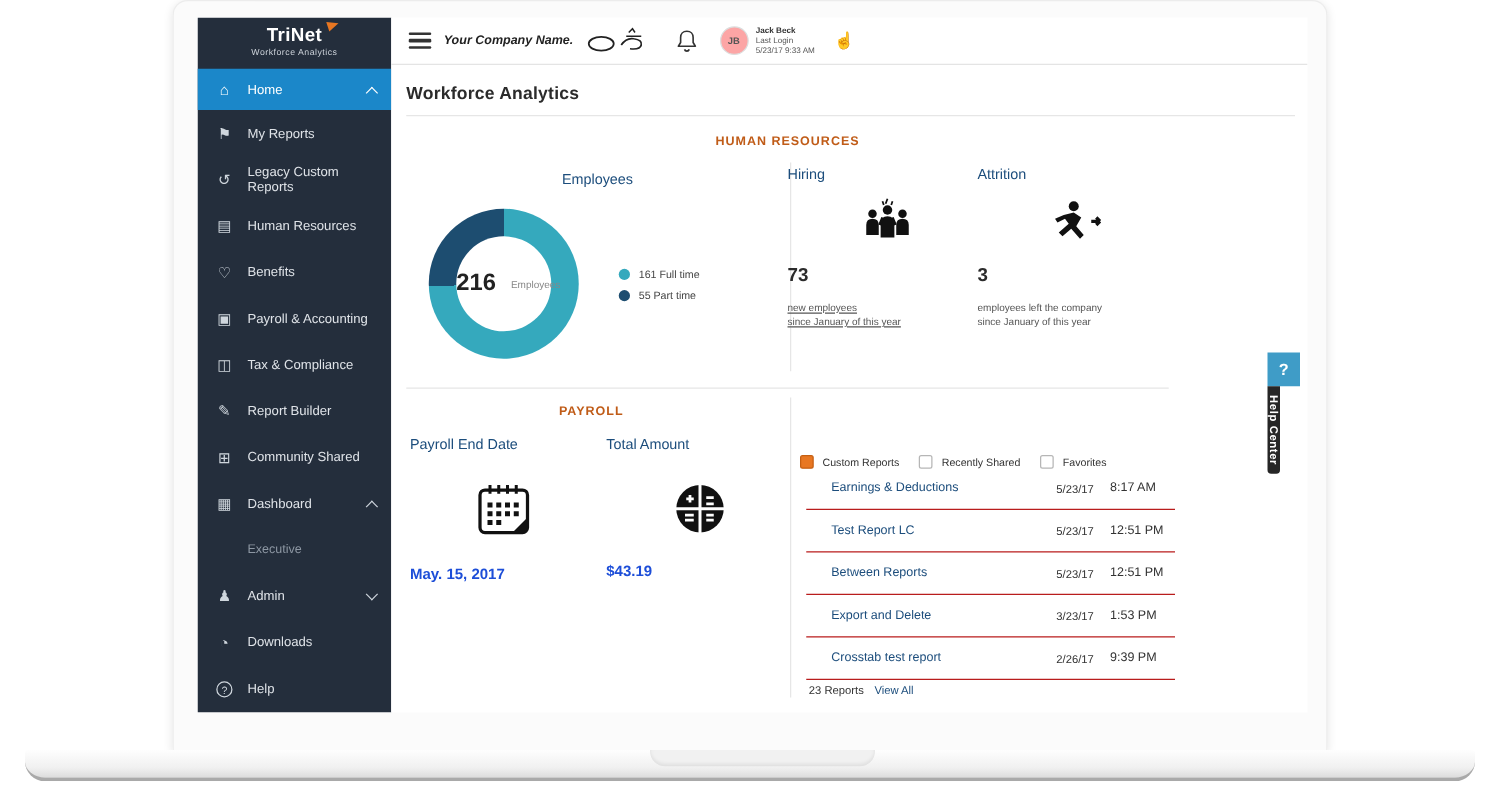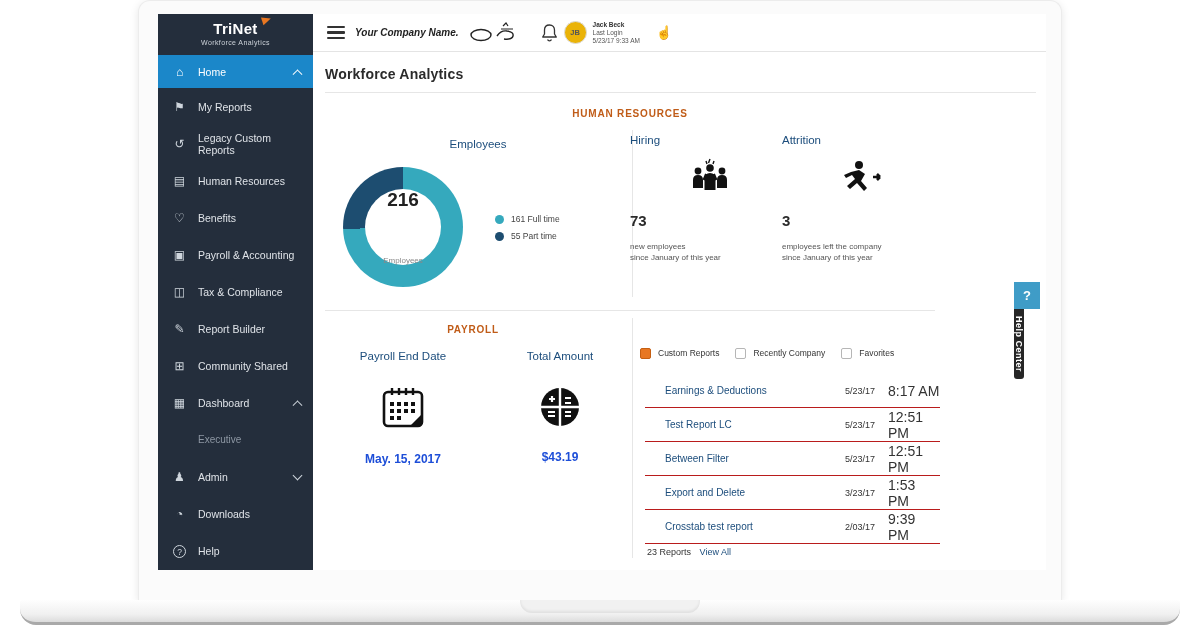--- a/index.html
+++ b/index.html
@@ -51,67 +51,67 @@
   .hamburger i { display:block; height:2.5px; background:#333; margin:3px 0; border-radius:1px; }
   .search-wrap { margin-left:auto; position:relative; }
   .search-input { width:140px; height:22px; border:1px solid #555; border-radius:11px;
                   font-size:9px; padding:0 8px 0 24px; color:#333; outline:none; background:#fff;
                   font-family:"Liberation Sans", sans-serif; }
   .mag { position:absolute; left:8px; top:5px; width:8px; height:8px; border:1.4px solid #555; border-radius:50%; }
   .mag::after { content:""; position:absolute; left:6px; top:7px; width:4px; height:1.4px; background:#555; transform:rotate(40deg); }
   .company { font-size:10px; font-weight:bold; color:#222; font-style:italic; margin-left:10px; white-space:nowrap; }
   .scribble { margin-left:8px; }
   .bell { margin-left:22px; cursor:pointer; }
-  .avatar { margin-left:6px; width:23px; height:23px; border-radius:50%; background:#eab308;
+  .avatar { margin-left:18px; width:23px; height:23px; border-radius:50%; background:#fca5a5;
             color:#555; font-size:7.5px; font-weight:bold; display:flex; align-items:center; justify-content:center;
             border:1px solid #dcdcdc; cursor:pointer; }
   .user-block { margin-left:6px; font-size:6.5px; color:#333; line-height:8px; font-weight:bold; }
   .user-block .dim { font-weight:normal; color:#555; }
   .hand-icon { margin-left:16px; font-size:13px; color:#111; cursor:pointer; }
 
   
   .main { position:absolute; left:155px; top:38px; width:733px; height:518px; background:#fff; }
   .page-title { position:absolute; left:12px; top:14px; font-size:14px; font-weight:bold; color:#2b2b2b; letter-spacing:.2px; }
   .title-rule { position:absolute; left:12px; right:10px; top:40px; height:1px; background:#e6e6e6; }
 
   .sec-head { position:absolute; font-size:10px; font-weight:bold; color:#c05c18; letter-spacing:.8px; }
   .blue-label { font-size:11.5px; color:#1c4d7c; }
   .vdiv { position:absolute; width:1px; background:#e6e6e6; }
   .hdiv { position:absolute; height:1px; background:#e6e6e6; }
 
   
   .donut { position:absolute; left:30px; top:115px; width:120px; height:120px; border-radius:50%;
            background:conic-gradient(from 0deg, #35a9bd 0 268deg, #1d4d70 268deg 360deg); }
   .donut-hole { position:absolute; left:22px; top:22px; width:76px; height:76px; border-radius:50%; background:#fff;
-                display:flex; flex-direction:column; align-items:center; justify-content:space-between; }
+                display:flex; align-items:center; justify-content:flex-start;gap:12px; }
   .donut-total { font-size:19px; font-weight:bold; color:#222; }
   .donut-total-label { font-size:8px; color:#888; margin-top:1px; }
   .legend { position:absolute; left:182px; top:162px; font-size:8.5px; color:#444; }
   .legend-row { display:flex; align-items:center; margin-bottom:7px; }
   .dot { width:9px; height:9px; border-radius:50%; margin-right:7px; }
   .dot.teal { background:#35a9bd; } .dot.navy { background:#1d4d70; }
 
   .stat-col { position:absolute; top:82px; width:160px; text-align:left; }
   .stat-value { font-size:15px; font-weight:bold; color:#2b2b2b; }
   .stat-cap { font-size:8px; color:#555; line-height:11px; }
 
   
-  .pay-col { position:absolute; width:150px; text-align:center; }
+  .pay-col { position:absolute; width:150px; text-align:left; }
   .pay-value { font-size:12px; font-weight:bold; color:#1d4ed8; }
 
   
-  .filters { position:absolute; left:327px; top:296px; width:295px; display:flex; align-items:flex-start; }
+  .filters { position:absolute; left:327px; top:312px; width:295px; display:flex; align-items:center; }
   .cb { width:11px; height:11px; border:1px solid #b6b6b6; border-radius:2px; background:#fff; margin-right:7px; flex:0 0 11px; cursor:pointer; }
   .cb.on { background:#e87722; border-color:#c55f12; }
   .filter-label { font-size:8.5px; color:#333; margin-right:16px; white-space:nowrap; }
   .report-row { position:absolute; left:332px; width:295px; height:34px; border-bottom:1px solid #b91c1c;
                 display:flex; align-items:center; cursor:pointer; }
   .report-name { margin-left:20px; font-size:10px; color:#1c4d7c; }
   .report-date { position:absolute; left:200px; font-size:9px; color:#333; }
-  .report-time { position:absolute; left:243px; font-size:14px; color:#333; }
+  .report-time { position:absolute; left:243px; font-size:10px; color:#333; }
   .reports-footer { position:absolute; left:322px; top:495px; font-size:9px; color:#333;margin-left:12px; }
   .reports-footer .vall { color:#1c4d7c; margin-left:6px; cursor:pointer; }
 
   
   .help-tab { position:absolute; left:856px; top:268px; width:26px; cursor:pointer; }
   .help-q { height:27px; background:#3f9cc7; color:#fff; font-size:13px; font-weight:bold;
             display:flex; align-items:center; justify-content:center; }
   .help-vert { height:70px; background:#262626; color:#fff; font-size:9px; font-weight:bold;
                writing-mode:vertical-rl; display:flex; align-items:center; justify-content:center;
                letter-spacing:.5px; border-radius:0 0 3px 3px; }
@@ -264,21 +264,21 @@
           <path d="M22 1 l-1.5 4 M18 3 l1 3 M26 3 l-1 3" stroke="#111" stroke-width="1.4" fill="none"></path>
           <circle cx="10" cy="13" r="3.4" fill="#111"></circle>
             <path d="M5 30 v-8 q0 -5 5 -5 q5 0 5 5 v8 z" fill="#111"></path>
           <circle cx="34" cy="13" r="3.4" fill="#111"></circle>
             <path d="M29 30 v-8 q0 -5 5 -5 q5 0 5 5 v8 z" fill="#111"></path>
           <circle cx="22" cy="10" r="3.8" fill="#111"></circle>
             <path d="M16.5 32 v-11 q0 -6 5.5 -6 q5.5 0 5.5 6 v11 z" fill="#111"></path>
           <path d="M18.2 16 l-2.5 6 M25.8 16 l2.5 6" stroke="#111" stroke-width="2.4"></path>
         </svg>
         <div class="stat-value" style="margin-top:14px;">73</div>
-        <div class="stat-cap" style="margin-top:12px;">
+        <div class="stat-cap" style="margin-top:12px;text-decoration:underline;">
           <div>new employees</div>
           <div>since January of this year</div>
         </div>
       </div>
 
       <div class="stat-col" style="left:469px;">
         <div class="blue-label">Attrition</div>
         <svg width="46" height="40" viewBox="0 0 46 40" style="margin:12px auto 0;">
           <circle cx="20" cy="7" r="4" fill="#111"></circle>
           <path d="M12 14 l8 -2 l6 4 l-4 7 l6 7 l-3 3 l-7 -8 l-7 6 l-3 -3 l8 -7 l-3 -4 l-6 3 l-2 -3 z" fill="#111"></path>
@@ -331,48 +331,48 @@
           </g>
         </svg>
         <div class="pay-value" style="margin-top:22px;">$43.19</div>
       </div>
 
 
       <div class="filters">
         <span class="cb on"></span>
         <span class="filter-label">Custom Reports</span>
         <span class="cb"></span>
-        <span class="filter-label">Recently Company</span>
+        <span class="filter-label">Recently Shared</span>
         <span class="cb"></span>
         <span class="filter-label" style="margin-right:0;">Favorites</span>
       </div>
 
       <div class="report-row" style="top:322px;">
         <span class="report-name">Earnings &amp; Deductions</span>
         <span class="report-date">5/23/17</span>
         <span class="report-time">8:17 AM</span>
       </div>
       <div class="report-row" style="top:356px;">
         <span class="report-name">Test Report LC</span>
         <span class="report-date">5/23/17</span>
         <span class="report-time">12:51 PM</span>
       </div>
       <div class="report-row" style="top:390px;">
-        <span class="report-name">Between Filter</span>
+        <span class="report-name">Between Reports</span>
         <span class="report-date">5/23/17</span>
         <span class="report-time">12:51 PM</span>
       </div>
       <div class="report-row" style="top:424px;">
         <span class="report-name">Export and Delete</span>
         <span class="report-date">3/23/17</span>
         <span class="report-time">1:53 PM</span>
       </div>
       <div class="report-row" style="top:458px;">
         <span class="report-name">Crosstab test report</span>
-        <span class="report-date">2/03/17</span>
+        <span class="report-date">2/26/17</span>
         <span class="report-time">9:39 PM</span>
       </div>
 
       <div class="reports-footer">
         <span>23 Reports</span>
         <span class="vall">View All</span>
       </div>
     </main>
 
     <div class="help-tab">

